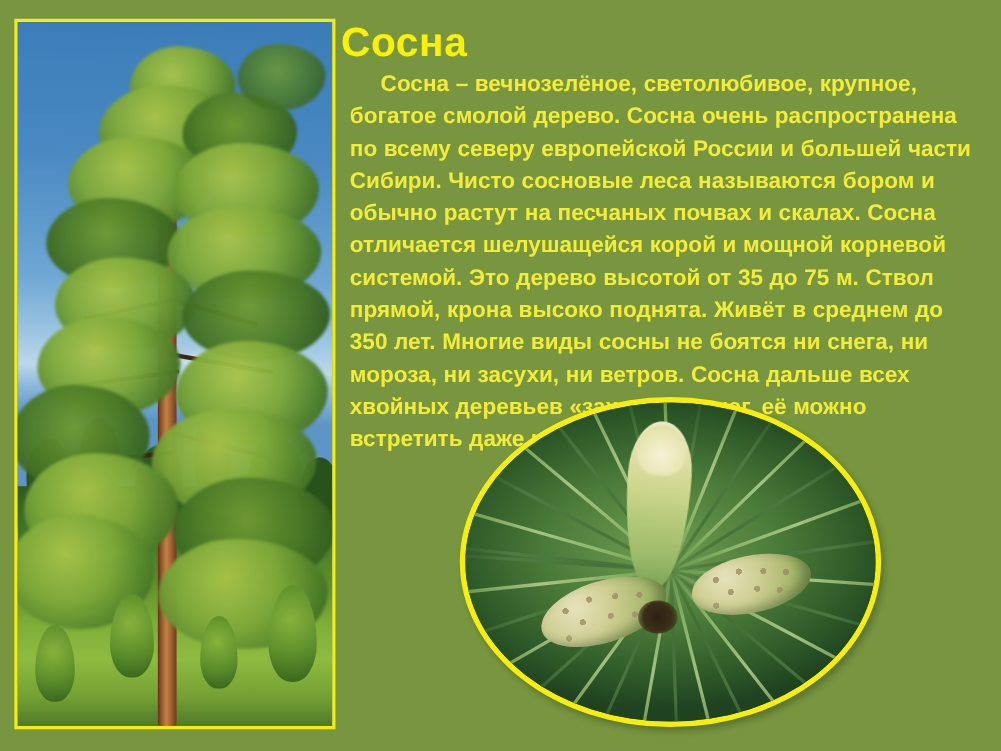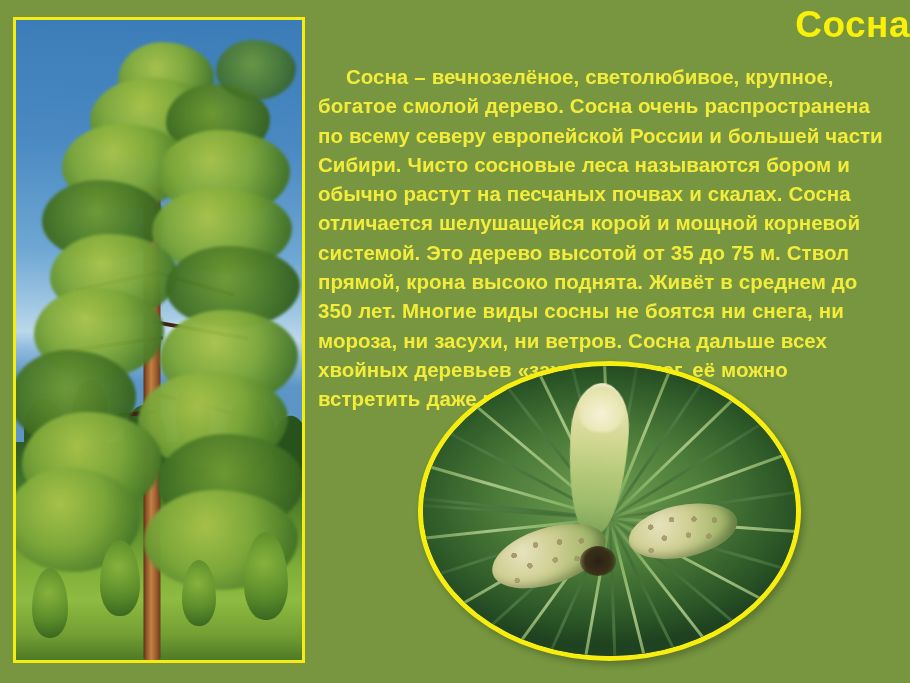--- a/index.html
+++ b/index.html
@@ -17,23 +17,23 @@
     width: 910px;
     height: 683px;
     background: #77963f;
     overflow: hidden;
   }
 
   
   #slide-title {
     position: absolute;
     left: 310px;
-    top: 2px;
+    top: 16px;
     width: 600px;
-    text-align: right;
+    text-align: left;
     font-size: 37px;
     font-weight: bold;
     color: #fbf009;
     letter-spacing: 0.5px;
     line-height: 46px;
     white-space: nowrap;
   }
 
   
   #body-text {

